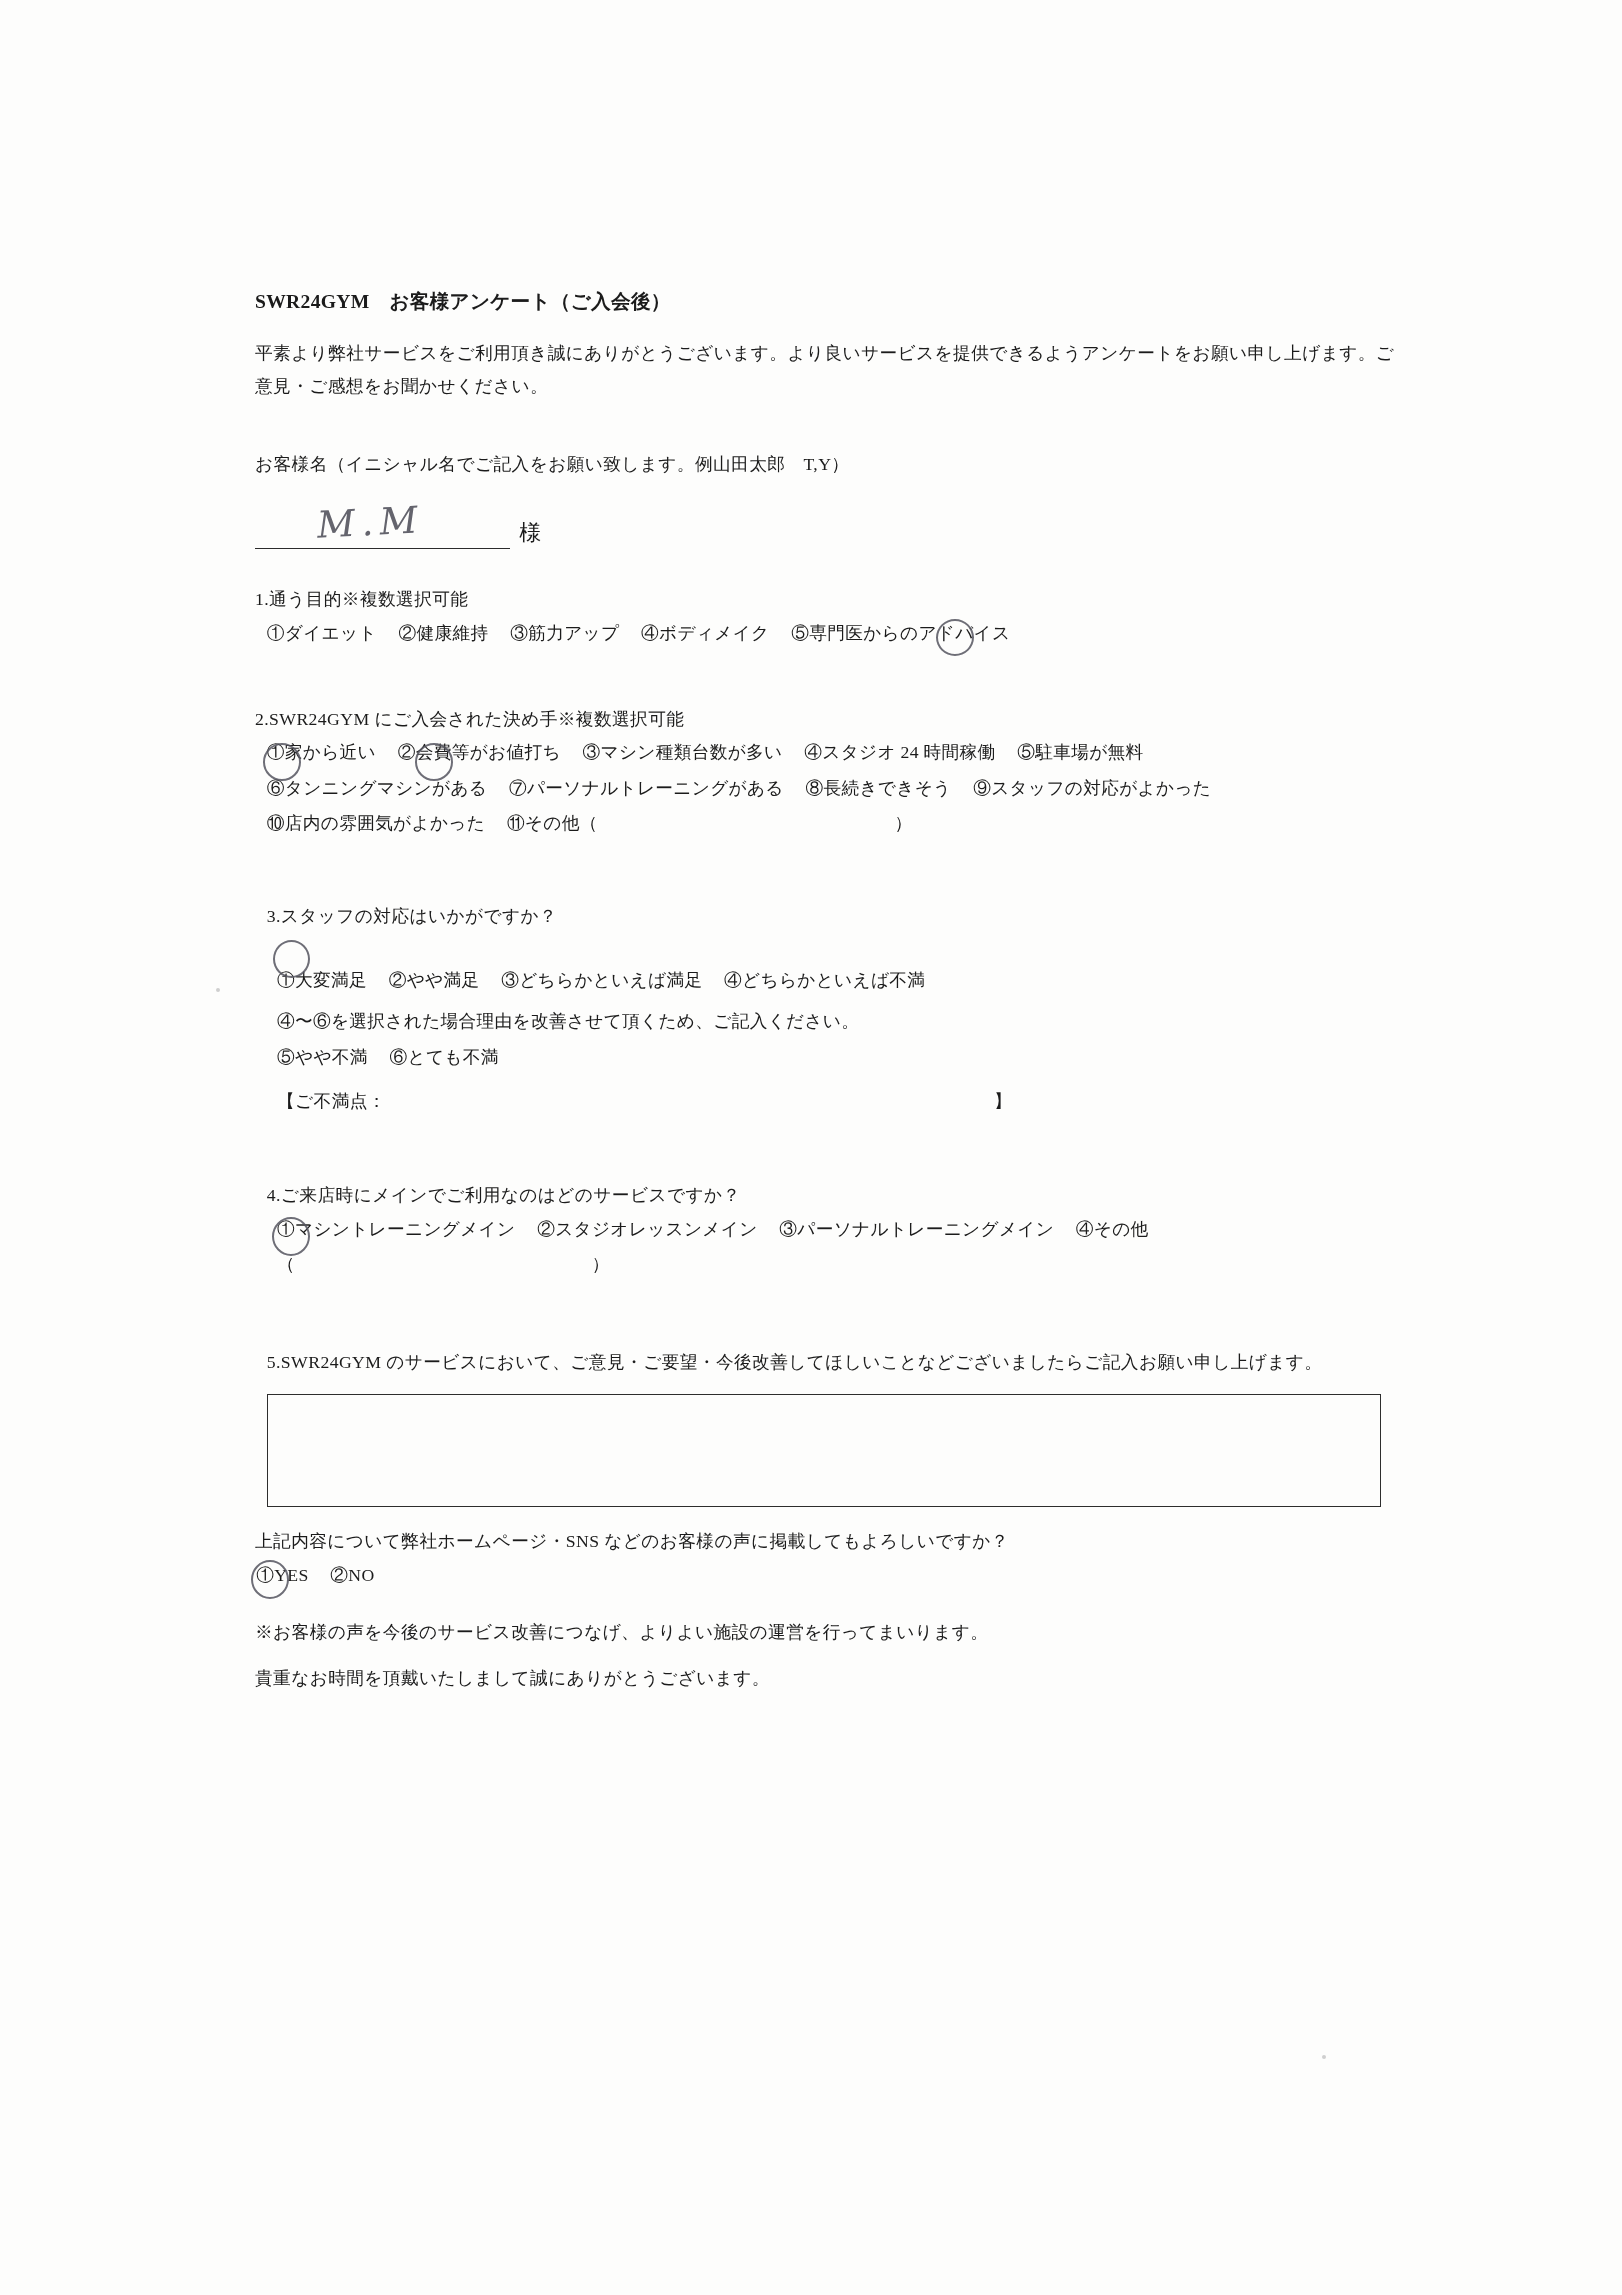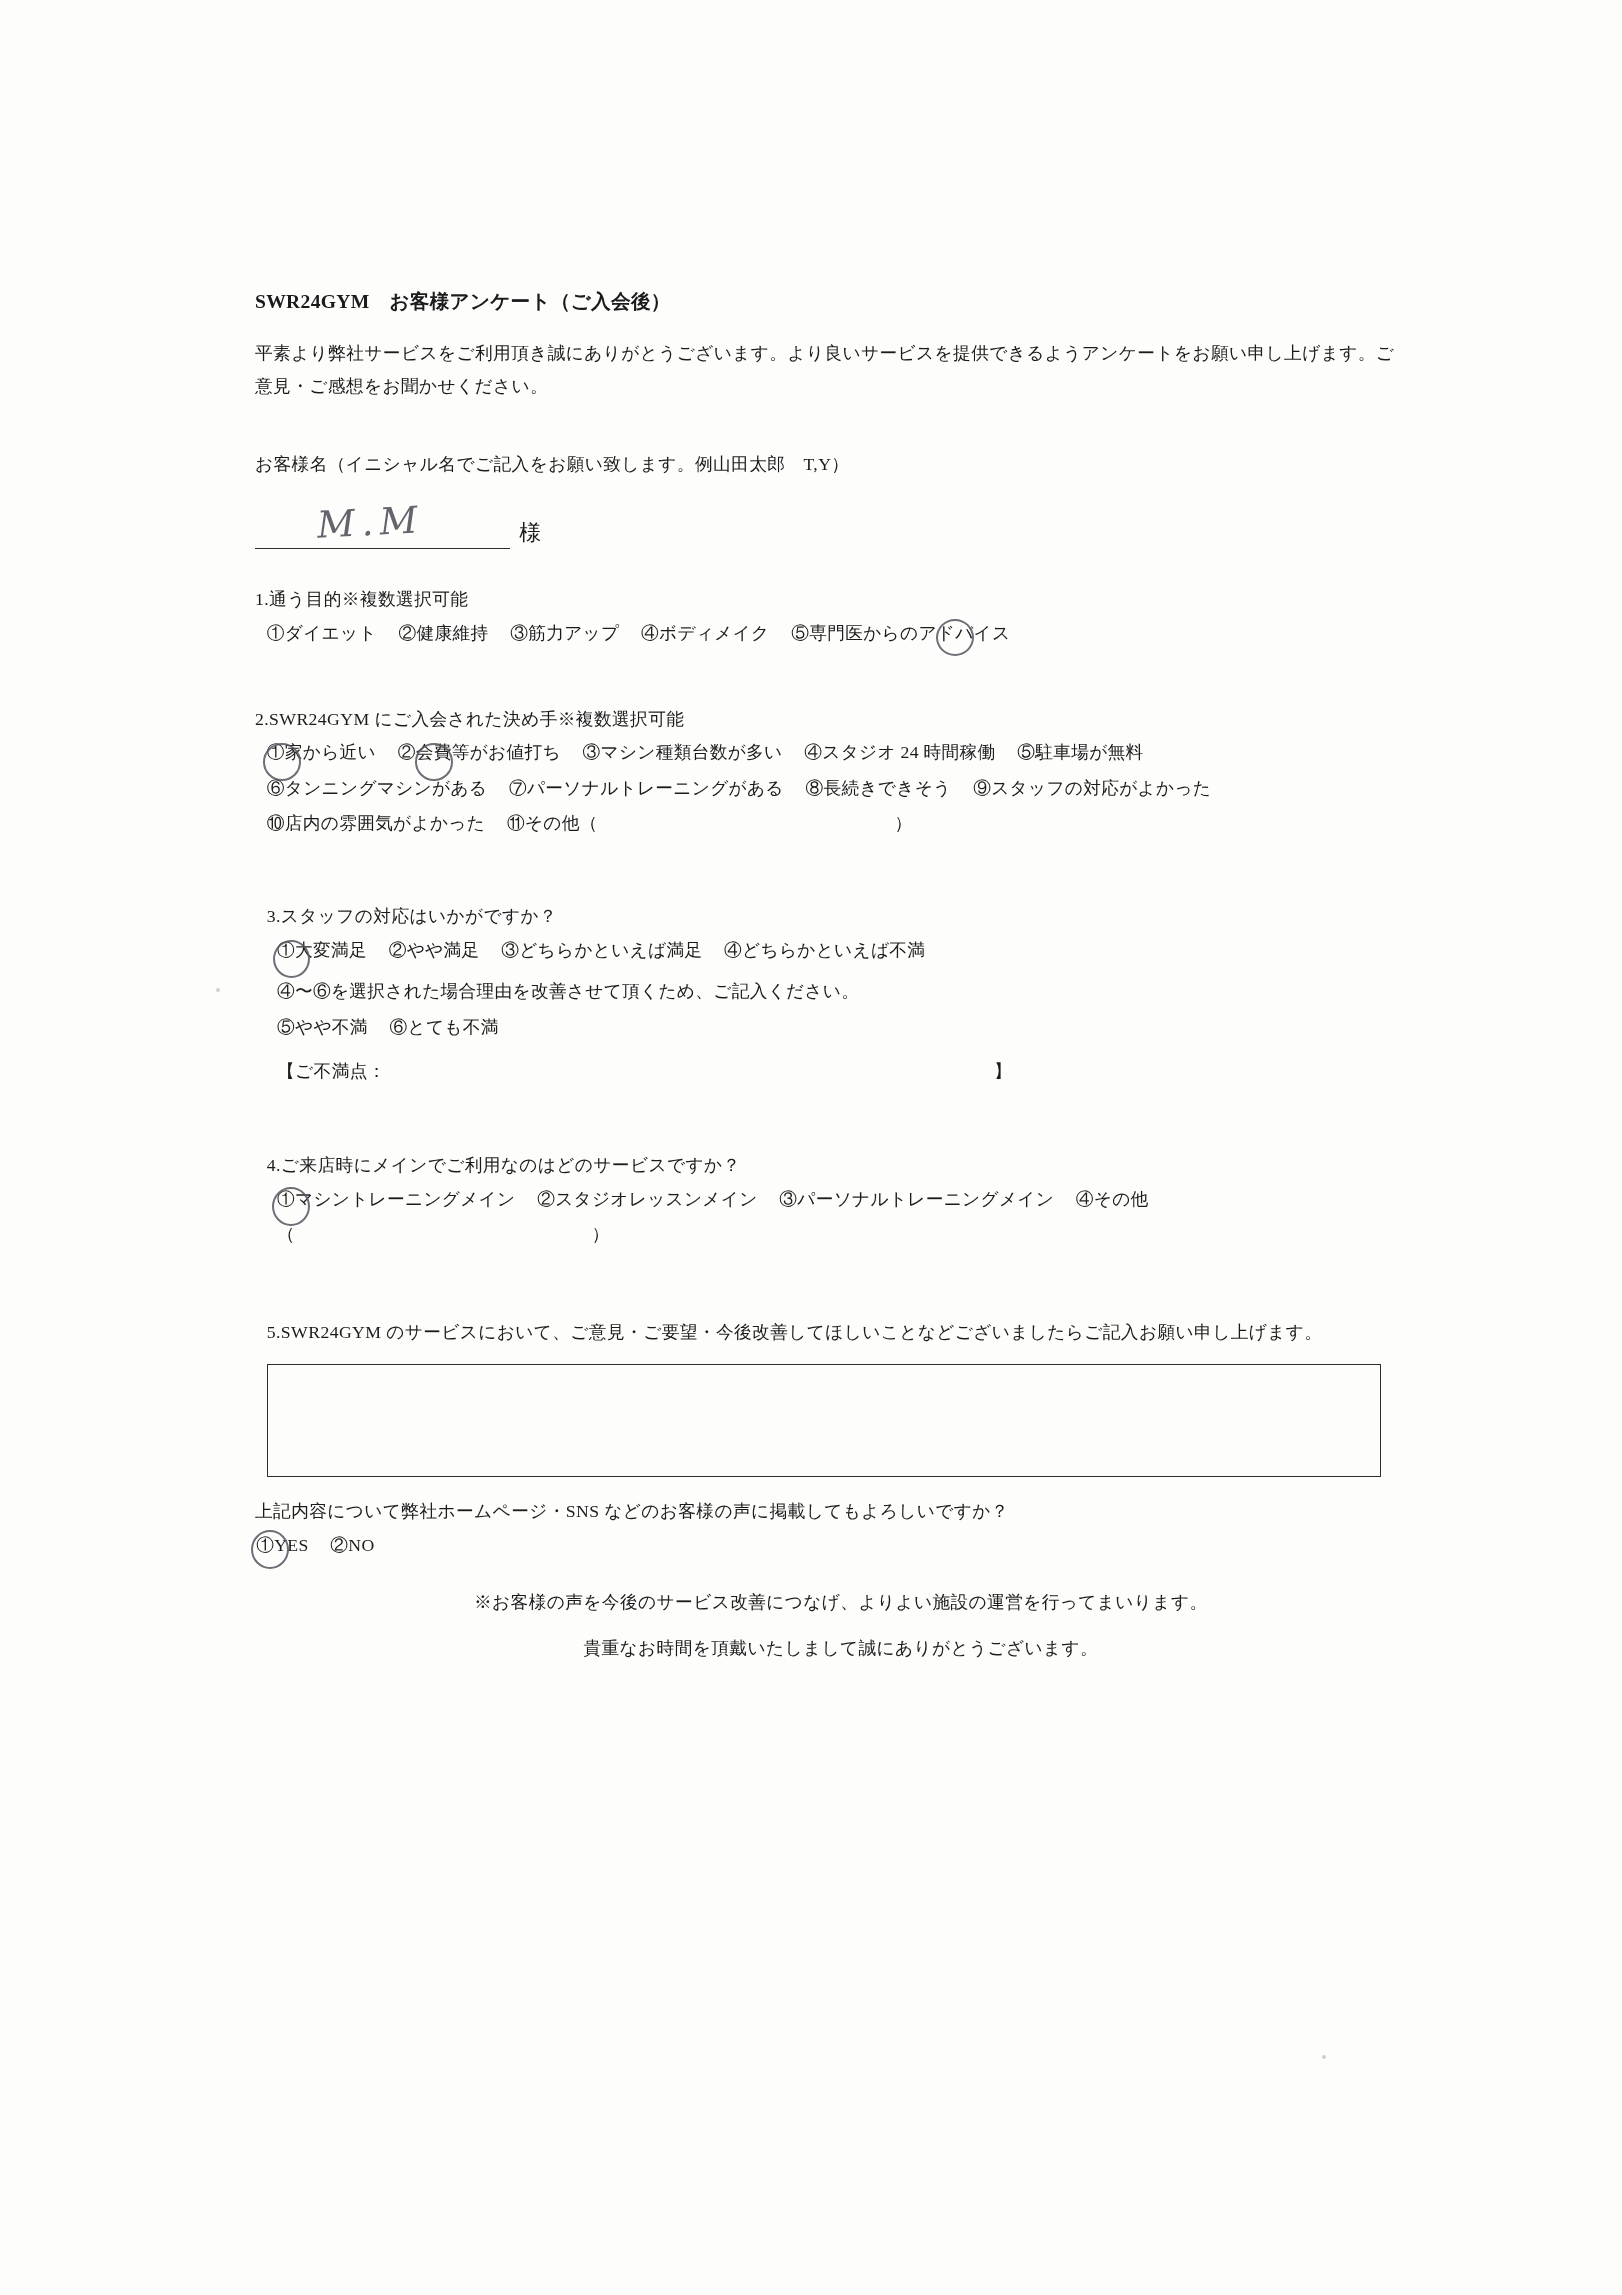--- a/index.html
+++ b/index.html
@@ -114,21 +114,21 @@
     margin-top: 14.4px;
     margin-left: 11.8px;
     width: 1112px;
     height: 111px;
     border: 1.3px solid #2d2d2d;
   }
   .foot {
     font-size: 17.7px;
     line-height: 2.0;
     letter-spacing: 0.4px;
-    text-align: center;
+    text-align: left;
     padding-right: 6.5px;
     margin-top: 22px;
   }
   .smallgap { margin-top: 10.5px; }
   .tiny-dot {
     position: absolute;
     width: 3.9px; height: 3.9px;
     background: #cfcfcf;
     border-radius: 50%;
   }
@@ -190,21 +190,21 @@
         <span class="opt">⑩店内の雰囲気がよかった</span>
         <span class="opt">⑪その他（</span>
         <span class="opt" style="margin-left:275px;">）</span>
       </div>
       <div class="circle" style="left:7.9px; top:39px; width:34px; height:34px;"></div>
       <div class="circle" style="left:160px; top:39px; width:34px; height:34px;"></div>
     </div>
 
     <div class="blk" style="margin-top:59px; position:relative;">
       <div class="q q-indent">3.スタッフの対応はいかがですか？</div>
-      <div class="opts" style="padding-left:22px;">
+      <div class="opts" style="padding-left:22px;margin-top:30px;">
         <span class="opt">①大変満足</span>
         <span class="opt">②やや満足</span>
         <span class="opt">③どちらかといえば満足</span>
         <span class="opt">④どちらかといえば不満</span>
       </div>
       <div class="opts" style="padding-left:22px; margin-top:6.5px;">④〜⑥を選択された場合理由を改善させて頂くため、ご記入ください。</div>
       <div class="opts" style="padding-left:22px;">
         <span class="opt">⑤やや不満</span>
         <span class="opt">⑥とても不満</span>
       </div>

